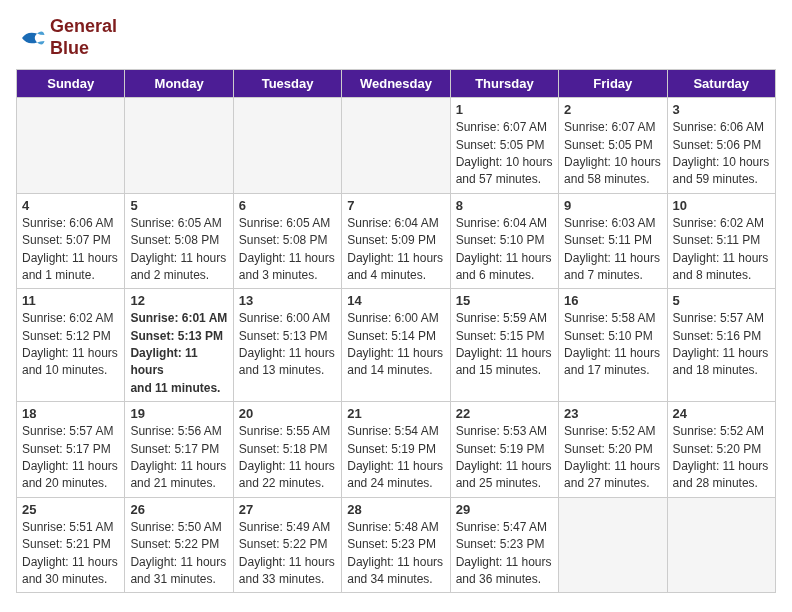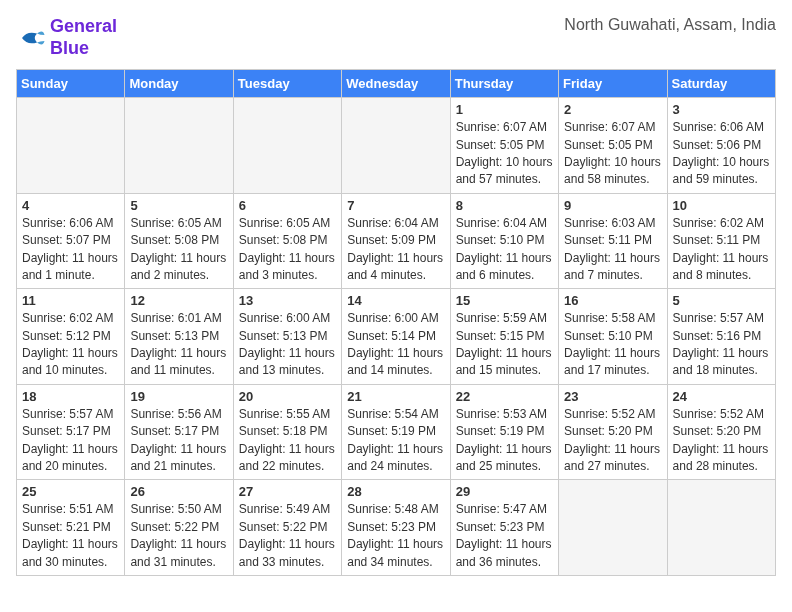--- a/index.html
+++ b/index.html
@@ -21,21 +21,21 @@
       align-items: center;
       gap: 4px;
     }
     .logo-text {
       font-size: 18px;
       font-weight: bold;
       color: #333;
       line-height: 1.2;
     }
     .logo-text span {
-      color: #6d28d9;
+      color: #7f1d1d;
     }
     .logo-bird {
       width: 30px;
       height: 30px;
     }
     .title-area {
       text-align: right;
     }
     .calendar-title {
       font-size: 32px;
@@ -45,26 +45,26 @@
     .calendar-subtitle {
       font-size: 16px;
       color: #555;
     }
     table {
       width: 100%;
       border-collapse: collapse;
       table-layout: fixed;
     }
     th {
-      background-color: #3b82f6;
+      background-color: #4c1d95;
       color: #fff;
       font-size: 13px;
       font-weight: bold;
       padding: 6px 4px;
-      text-align: left;
+      text-align: center;
       border: 1px solid #ccc;
     }
     td {
       border: 1px solid #ccc;
       vertical-align: top;
       padding: 4px 5px;
       font-size: 10.5px;
       color: #333;
       height: 88px;
       background: #fff;
@@ -93,21 +93,20 @@
       <path d="M8 20 Q15 10 28 14 Q22 20 28 26 Q15 30 8 20Z" fill="#1a6bb5"></path>
       <path d="M28 14 Q36 8 38 16 Q32 16 28 14Z" fill="#4a9fd4"></path>
       <path d="M28 26 Q36 32 38 24 Q32 24 28 26Z" fill="#4a9fd4"></path>
     </svg>
     <div>
       <div class="logo-text"><span>General</span></div>
       <div class="logo-text"><span>Blue</span></div>
     </div>
   </div>
   <div class="title-area">
-    <div class="calendar-subtitle">North Guwahati, Assam, India</div>
   </div>
 </div>
 
 <table>
   <thead>
     <tr>
     <th>Sunday</th>
         <th>Monday</th>
         <th>Tuesday</th>
         <th>Wednesday</th>
@@ -198,21 +197,21 @@
       <tr>
         <td>
           <span class="day-number">11</span>
           <div class="day-info" style="white-space: pre-line;">Sunrise: 6:02 AM
 Sunset: 5:12 PM
 Daylight: 11 hours
 and 10 minutes.</div>
         </td>
         <td>
           <span class="day-number">12</span>
-          <div class="day-info" style="white-space: pre-line;">Sunrise: 6:01 AM
+          <div class="day-info" style="white-space: pre-line; font-weight: bold;">Sunrise: 6:01 AM
 Sunset: 5:13 PM
 Daylight: 11 hours
 and 11 minutes.</div>
         </td>
         <td>
           <span class="day-number">13</span>
           <div class="day-info" style="white-space: pre-line;">Sunrise: 6:00 AM
 Sunset: 5:13 PM
 Daylight: 11 hours
 and 13 minutes.</div>

